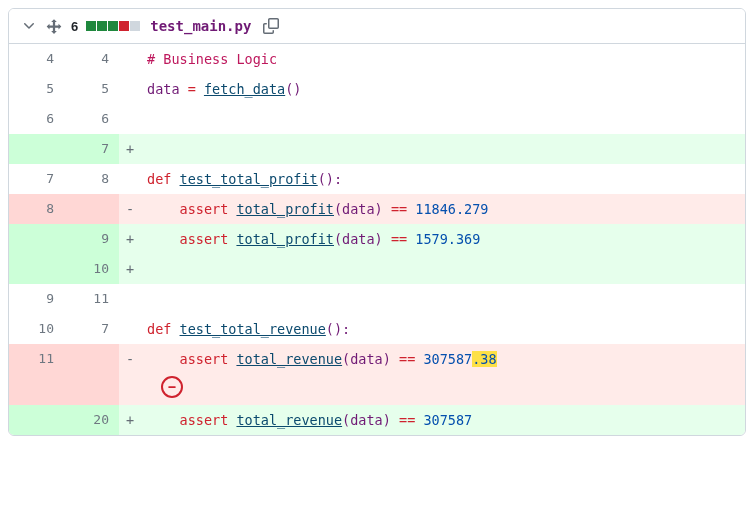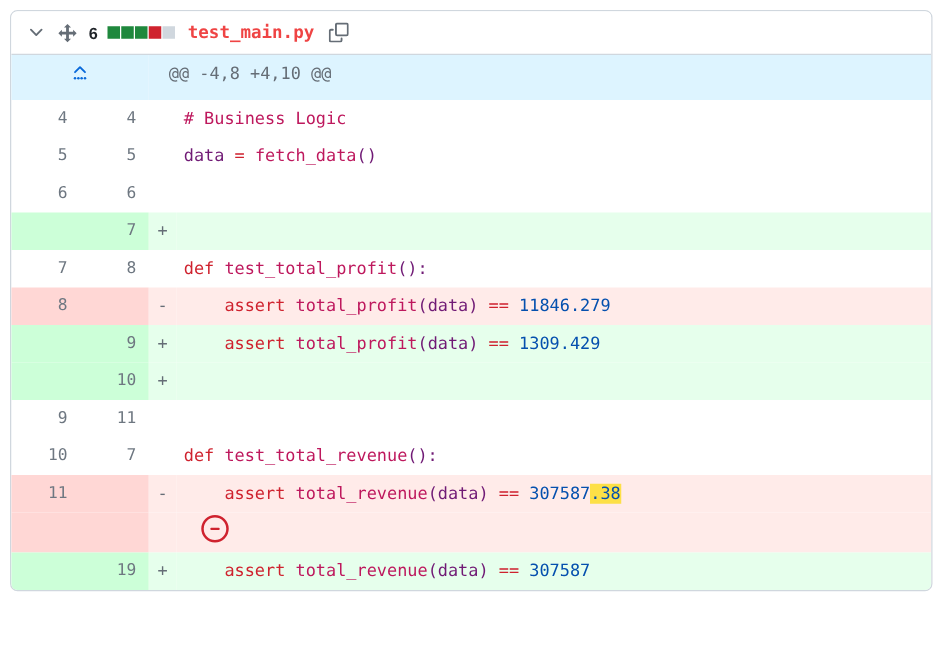--- a/index.html
+++ b/index.html
@@ -48,21 +48,21 @@
     width: 10px; height: 10px;
     display: inline-block;
   }
   .sq-add { background: #1f883d; }
   .sq-del { background: #cf222e; }
   .sq-neutral { background: #d0d7de; }
   .filename {
     font-family: ui-monospace, SFMono-Regular, Menlo, Consolas, monospace;
     font-size: 14px;
     font-weight: 600;
-    color: #ef4444;
+    color: #701a75;
     margin-left: 2px;
   }
   .copy-icon {
     width: 16px; height: 16px;
     color: #656d76;
     cursor: pointer;
     margin-left: 4px;
   }
   table.diff {
     width: 100%;
@@ -101,21 +101,21 @@
   }
   .hunk-row .expand-col svg { color: #0969da; }
   .hunk-text { color: #656d76; padding-left: 16px; }
   .row-add td { background: #e6ffec; }
   .row-add .num { background: #ccffd8; }
   .row-add .marker { background: #e6ffec; }
   .row-del td { background: #ffebe9; }
   .row-del .num { background: #ffd7d5; }
   .row-del .marker { background: #ffebe9; }
   .pl-k { color: #cf222e; }
-  .pl-en { color: #be185d; }
+  .pl-en { color: #0c4a6e; text-decoration: underline; }
   .pl-c1 { color: #0550ae; }
   .pl-c { color: #be185d; }
   .pl-s1, .pl-default { color: #701a75; }
   .hl-del { background: #fde047; }
   .review-icon {
     display: inline-flex;
     align-items: center;
     justify-content: center;
     width: 22px; height: 22px;
     border: 2px solid #cf222e;
@@ -154,32 +154,20 @@
     <span class="copy-icon">
       <svg viewBox="0 0 16 16" fill="currentColor">
           <path d="M0 6.75C0 5.784.784 5 1.75 5h1.5a.75.75 0 0 1 0 1.5h-1.5A.25.25 0 0 0 1.5 6.75v7.5c0 .138.112.25.25.25h7.5a.25.25 0 0 0 .25-.25v-1.5a.75.75 0 0 1 1.5 0v1.5A1.75 1.75 0 0 1 9.25 16h-7.5A1.75 1.75 0 0 1 0 14.25Z"></path>
           <path d="M5 1.75C5 .784 5.784 0 6.75 0h7.5C15.216 0 16 .784 16 1.75v7.5A1.75 1.75 0 0 1 14.25 11h-7.5A1.75 1.75 0 0 1 5 9.25Zm1.75-.25a.25.25 0 0 0-.25.25v7.5c0 .138.112.25.25.25h7.5a.25.25 0 0 0 .25-.25v-7.5a.25.25 0 0 0-.25-.25Z"></path>
         </svg>
     </span>
   </div>
 
   <table class="diff">
     <tbody id="diff-body">
-      <tr class="hunk-row">
-        <td class="num expand-col" colspan="2">
-          <svg width="16" height="16" viewBox="0 0 16 16" fill="currentColor">
-              <path d="M7.47 3.22a.75.75 0 0 1 1.06 0l4 4a.75.75 0 0 1-1.06 1.06L8 4.81 4.53 8.28a.75.75 0 0 1-1.06-1.06l4-4z"></path>
-              <circle cx="4" cy="12.5" r="1"></circle>
-              <circle cx="6.7" cy="12.5" r="1"></circle>
-              <circle cx="9.3" cy="12.5" r="1"></circle>
-              <circle cx="12" cy="12.5" r="1"></circle>
-            </svg>
-        </td>
-        <td class="code hunk-text" colspan="2">@@ -4,8 +4,10 @@</td>
-      </tr>
     <tr>
           <td class="num">4</td>
           <td class="num">4</td>
           <td class="marker"> </td>
           <td class="code"><span class="pl-c"># Business Logic</span></td>
         </tr>
         <tr>
           <td class="num">5</td>
           <td class="num">5</td>
           <td class="marker"> </td>
@@ -206,21 +194,21 @@
         <tr class="row-del">
           <td class="num">8</td>
           <td class="num"></td>
           <td class="marker">-</td>
           <td class="code"><span class="pl-s1">    </span><span class="pl-k">assert</span><span class="pl-s1"> </span><span class="pl-en">total_profit</span><span class="pl-s1">(data) </span><span class="pl-k">==</span><span class="pl-s1"> </span><span class="pl-c1">11846.279</span></td>
         </tr>
         <tr class="row-add">
           <td class="num"></td>
           <td class="num">9</td>
           <td class="marker">+</td>
-          <td class="code"><span class="pl-s1">    </span><span class="pl-k">assert</span><span class="pl-s1"> </span><span class="pl-en">total_profit</span><span class="pl-s1">(data) </span><span class="pl-k">==</span><span class="pl-s1"> </span><span class="pl-c1">1309.429</span></td>
+          <td class="code"><span class="pl-s1">    </span><span class="pl-k">assert</span><span class="pl-s1"> </span><span class="pl-en">total_profit</span><span class="pl-s1">(data) </span><span class="pl-k">==</span><span class="pl-s1"> </span><span class="pl-c1">1579.369</span></td>
         </tr>
         <tr class="row-add">
           <td class="num"></td>
           <td class="num">10</td>
           <td class="marker">+</td>
           <td class="code"></td>
         </tr>
         <tr>
           <td class="num">9</td>
           <td class="num">11</td>
@@ -242,19 +230,19 @@
         <tr class="row-del review-row">
           <td class="num"></td>
           <td class="num"></td>
           <td class="marker"></td>
           <td class="code"><span class="review-icon"><svg viewBox="0 0 16 16" fill="currentColor">
                 <rect x="3" y="7" width="10" height="2.2" rx="1"></rect>
               </svg></span></td>
         </tr>
         <tr class="row-add">
           <td class="num"></td>
-          <td class="num">19</td>
+          <td class="num">20</td>
           <td class="marker">+</td>
           <td class="code"><span class="pl-s1">    </span><span class="pl-k">assert</span><span class="pl-s1"> </span><span class="pl-en">total_revenue</span><span class="pl-s1">(data) </span><span class="pl-k">==</span><span class="pl-s1"> </span><span class="pl-c1">307587</span></td>
         </tr>
       </tbody>
   </table>
 </div>
 
 </body></html>

